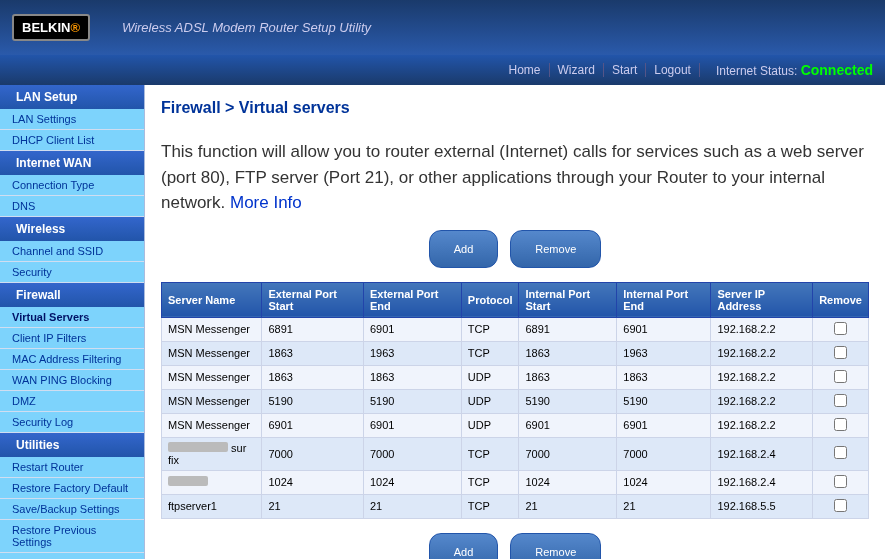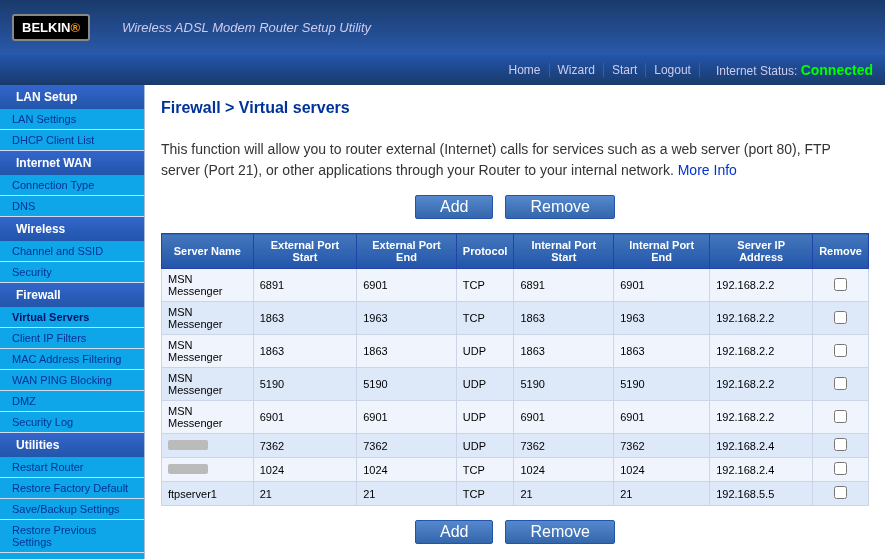--- a/index.html
+++ b/index.html
@@ -78,74 +78,74 @@
       font-size: 12px;
       padding: 5px 16px;
       cursor: pointer;
     }
     .sidebar-item {
       padding: 4px 8px 4px 12px;
       font-size: 11px;
       color: #003399;
       cursor: pointer;
       border-bottom: 1px solid #d0ddf0;
-      background: #0ea5e9;
+      background: #7dd3fc;
     }
     .sidebar-item.active { font-weight: bold; color: #001166; }
 
     
     .content {
       flex: 1;
       padding: 14px 16px;
       background: #fff;
     }
     .page-title {
       font-size: 16px;
       color: #003399;
       font-weight: bold;
       margin-bottom: 22px;
     }
     .description {
-      font-size: 14px;
+      font-size: 17px;
       color: #333;
       margin-bottom: 14px;
       line-height: 1.5;
     }
     .more-info { color: #0033cc; cursor: pointer; }
 
     
     .btn-row {
       display: flex;
       gap: 12px;
       margin-bottom: 14px;
       justify-content: center;
     }
     .btn-blue {
       background: linear-gradient(to bottom, #5588cc, #3366aa);
       color: #fff;
       border: 1px solid #2255aa;
-      padding: 2px 24px;
-      font-size: 16px;
+      padding: 12px 24px;
+      font-size: 11px;
       cursor: pointer;
-      border-radius: 2px;
+      border-radius: 12px;
     }
 
     
     .vserver-table {
       width: 100%;
       border-collapse: collapse;
       font-size: 11px;
       margin-bottom: 14px;
     }
     .vserver-table th {
       background: linear-gradient(to bottom, #4477bb, #2255aa);
       color: #fff;
       padding: 5px 6px;
       border: 1px solid #2244aa;
-      text-align: center;
+      text-align: left;
       font-weight: bold;
     }
     .vserver-table td {
       padding: 4px 6px;
       border: 1px solid #ccd4e8;
     }
     .vserver-table tr:nth-child(odd) td { background: #f0f4fc; }
     .vserver-table tr:nth-child(even) td { background: #dde8f8; }
     .checkbox-cell { text-align: center; }
   </style>
@@ -272,26 +272,26 @@
             <td>MSN Messenger</td>
             <td>6901</td>
             <td>6901</td>
             <td>UDP</td>
             <td>6901</td>
             <td>6901</td>
             <td>192.168.2.2</td>
             <td class="checkbox-cell"><input type="checkbox" style="width: 13px; height: 13px;"></td>
           </tr>
           <tr>
-            <td><span style="display:inline-block;width:40px;height:10px;background:#bbb;border-radius:2px;"></span></td>
-            <td>7362</td>
-            <td>7362</td>
-            <td>UDP</td>
-            <td>7362</td>
-            <td>7362</td>
+            <td><span style="display:inline-block;width:60px;height:10px;background:#bbb;border-radius:2px;"></span> sur fix</td>
+            <td>7000</td>
+            <td>7000</td>
+            <td>TCP</td>
+            <td>7000</td>
+            <td>7000</td>
             <td>192.168.2.4</td>
             <td class="checkbox-cell"><input type="checkbox" style="width: 13px; height: 13px;"></td>
           </tr>
           <tr>
             <td><span style="display:inline-block;width:40px;height:10px;background:#bbb;border-radius:2px;"></span></td>
             <td>1024</td>
             <td>1024</td>
             <td>TCP</td>
             <td>1024</td>
             <td>1024</td>

